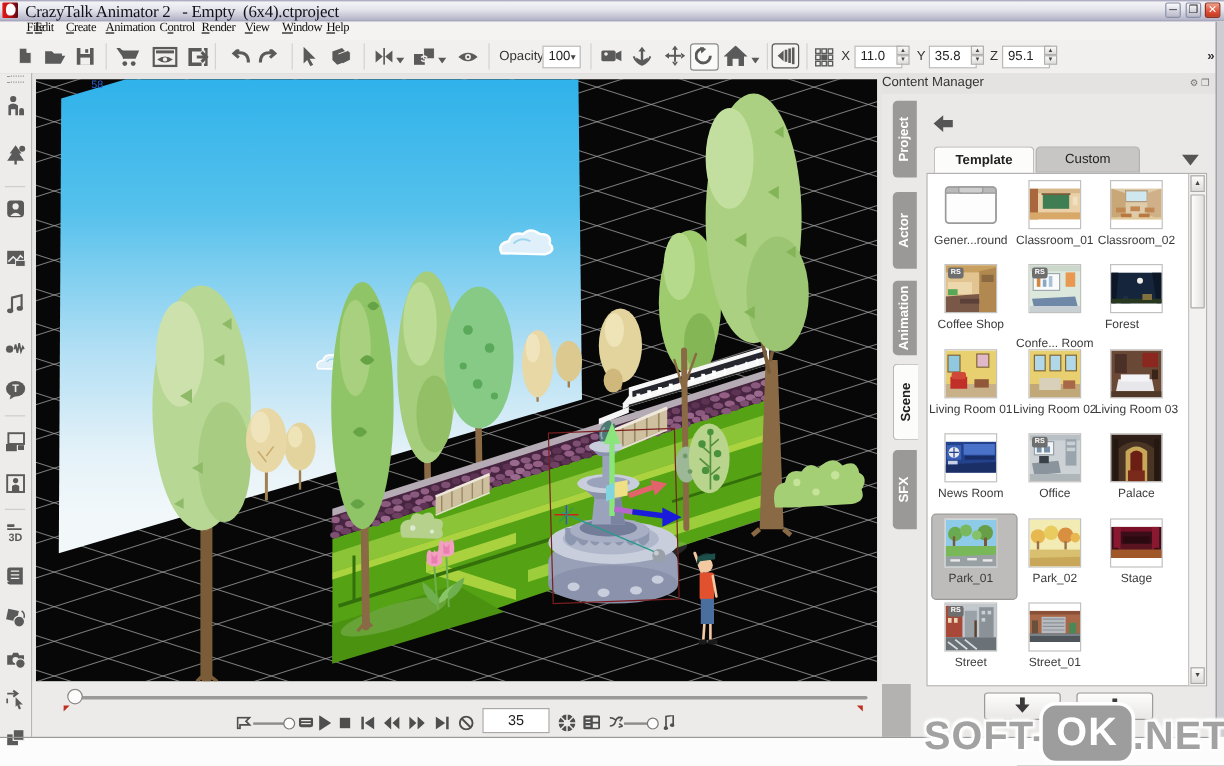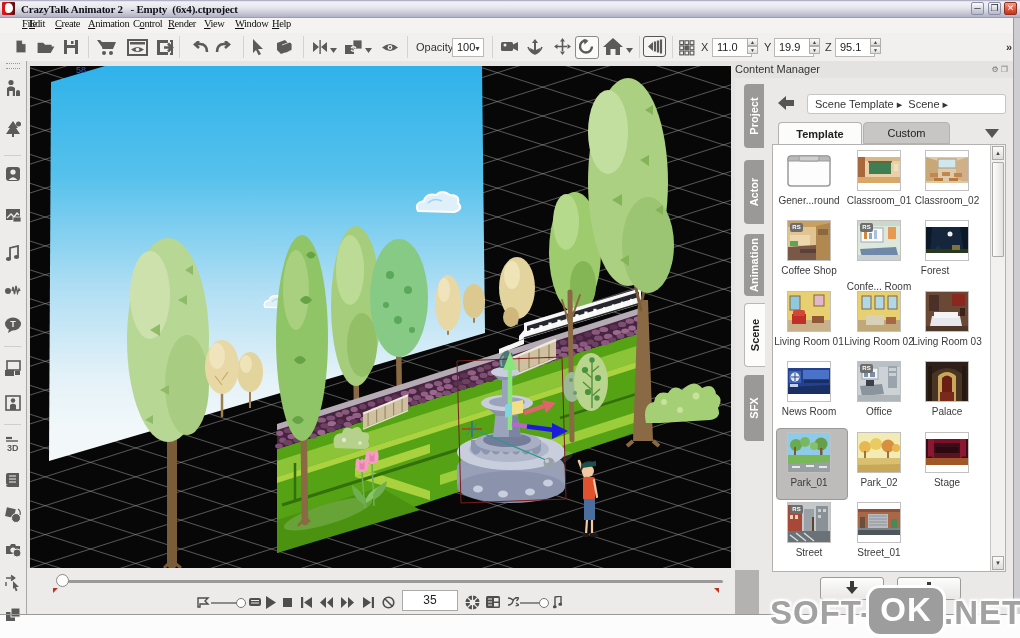--- a/index.html
+++ b/index.html
@@ -1,20 +1,20 @@
 <!DOCTYPE html>
 <html><head>
 <meta charset="utf-8">
 <style>
 html,body{margin:0;padding:0;background:#fcfcfc;}
 body{width:1020px;height:638px;position:relative;overflow:hidden;font-family:"Liberation Sans",sans-serif;}
 .abs{position:absolute;}
 
 #titlebar{left:0;top:0;width:1020px;height:18px;background:linear-gradient(180deg,#9a98b2 0%,#f2f2f6 10%,#e4e4ec 45%,#b4b4c8 92%,#8f8fa8 100%);}
-#titletext{left:21px;top:3px;font-family:"Liberation Serif",serif;font-weight:bold;font-size:11px;letter-spacing:-0.2px;color:#101018;white-space:pre;}
+#titletext{left:21px;top:3px;font-family:"Liberation Serif",serif;font-weight:normal;font-size:14px;letter-spacing:-0.2px;color:#101018;white-space:pre;}
 #appicon{left:2px;top:2px;width:13px;height:13px;background:linear-gradient(90deg,#e01818 0%,#c01010 45%,#5a0a12 100%);border-radius:1px;}
 #appicon:after{content:"";position:absolute;left:3px;top:1px;width:8px;height:10px;background:#fdfdfd;border-radius:45% 55% 50% 40%;}
 .winbtn{top:2px;width:13px;height:13px;border:1px solid #8890a8;border-radius:2px;box-sizing:border-box;background:linear-gradient(180deg,#fdfdfd,#d2d2de 60%,#b8b8c8);font-size:9px;line-height:10px;text-align:center;color:#222;}
 #btnclose{background:linear-gradient(180deg,#f0a088,#e05038 60%,#c03820);border-color:#903020;color:#fff;}
 
 #menubar{left:0;top:18px;width:1020px;height:15px;background:#f4f3f1;font-family:"Liberation Serif",serif;font-size:10.5px;letter-spacing:-0.4px;color:#111;}
 #menubar span{position:absolute;top:0px;}
 #menubar u{text-decoration:underline;}
 
 #toolbar{left:0;top:33px;width:1020px;height:28px;background:#f1f0ee;border-bottom:1px solid #c9c8c6;}
@@ -192,21 +192,21 @@
     </div>
 <span class="numlab" style="left:416px">Opacity :</span>
 <div class="numbox" style="left:452px;width:26px;">100<span style="position:absolute;right:2px;top:1px;color:#444;font-size:7px;">▼</span></div>
 <span class="numlab" style="left:701px">X</span>
 <div class="numbox" style="left:712px">11.0</div>
 <div class="spin" style="left:747px">
       <i style="top:0">▲</i>
       <i style="top:8px">▼</i>
     </div>
 <span class="numlab" style="left:764px">Y</span>
-<div class="numbox" style="left:774px">19.9</div>
+<div class="numbox" style="left:774px">35.8</div>
 <div class="spin" style="left:809px">
       <i style="top:0">▲</i>
       <i style="top:8px">▼</i>
     </div>
 <span class="numlab" style="left:825px">Z</span>
 <div class="numbox" style="left:835px">95.1</div>
 <div class="spin" style="left:870px">
       <i style="top:0">▲</i>
       <i style="top:8px">▼</i>
     </div>
@@ -731,21 +731,20 @@
     </div>
 <div class="vtab active" style="top:242px;height:62px;">
       <span>Scene</span>
     </div>
 <div class="vtab" style="top:314px;height:66px;">
       <span>SFX</span>
     </div>
 <svg class="abs" style="left:42px;top:33px;width:18px;height:18px;" viewBox="0 0 18 18">
       <path d="M1 9 L9 2 L9 6 L17 6 L17 12 L9 12 L9 16 Z" fill="#555"></path>
     </svg>
-<div class="abs" id="crumbbox">Scene Template ▸&nbsp; Scene ▸</div>
 <div class="ptab" style="left:43px;width:84px;background:#fcfcfb;border-bottom:none;height:23px;font-weight:bold;line-height:22px;">Template</div>
 <div class="ptab" style="left:128px;width:87px;background:#c7c6c4;line-height:20px;">Custom</div>
 <div class="abs" style="left:250px;top:68px;width:0;height:0;border:7px solid transparent;border-top:9px solid #555;"></div>
 <div class="abs" id="gridbox"></div>
 <div class="abs" id="selbox"></div>
 <div id="thumbs">
       <div style="position:absolute;left:52px;top:91px;width:44px;height:36px;"><svg width="44" height="36" viewBox="0 0 44 36">
           <rect x="1" y="4" width="42" height="30" rx="3" fill="#fdfdfd" stroke="#9a9a9a" stroke-width="1.5"></rect>
           <path d="M1,7 Q1,4 4,4 L40,4 Q43,4 43,7 L43,9 L1,9 Z" fill="#b9b9b9" stroke="#9a9a9a"></path>
           <path d="M12,4 L32,4 L32,7 Q32,9 30,9 L14,9 Q12,9 12,7 Z" fill="#cfcfcf" stroke="#9a9a9a"></path>

